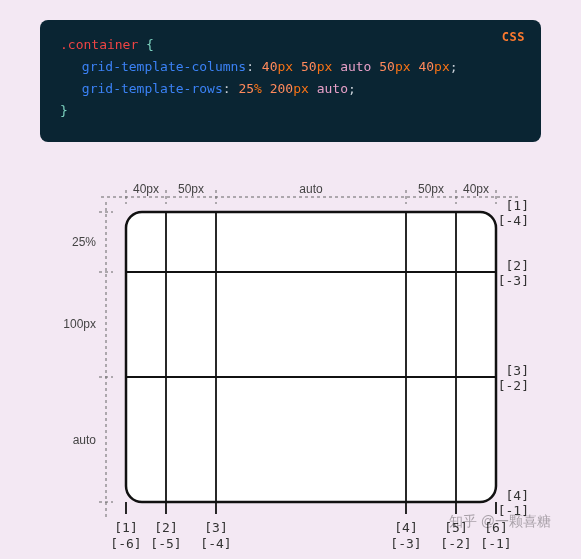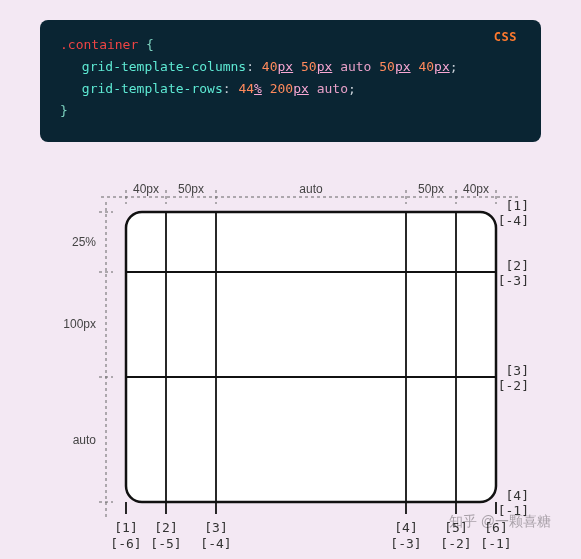--- a/index.html
+++ b/index.html
@@ -15,31 +15,31 @@
     padding: 14px 20px 20px 20px;
     position: relative;
     font-family: "Consolas", "Monaco", monospace;
     font-size: 13px;
     line-height: 22px;
     color: #c8d0d8;
   }
   .lang-badge {
     position: absolute;
     top: 6px;
-    right: 24px;
+    right: 16px;
     color: #ff7a2e;
     font-weight: bold;
     font-size: 12px;
     letter-spacing: 0.5px;
   }
   .tok-sel  { color: #ef4444; }
   .tok-brc  { color: #7dd3c0; }
-  .tok-prop { color: #5eead4; }
+  .tok-prop { color: #3b82f6; }
   .tok-num  { color: #ff8a5c; margin-top: 48px; }
-  .tok-unit { color: #f9a8d4; text-decoration: underline; }
+  .tok-unit { color: #f97316; }
   .tok-kw   { color: #e8a0c8; }
   .tok-punc { color: #c8d0d8; }
   .indent { padding-left: 14px; display: inline-block; }
 
   .diagram-wrap {
     margin-top: 30px;
     padding: 0 0px 30px 0;
   }
   svg { display: block; margin: 0 auto; }
 
@@ -75,21 +75,21 @@
     <span class="tok-kw">auto</span>
     <span> </span>
     <span class="tok-num">50</span><span class="tok-unit">px</span>
     <span> </span>
     <span class="tok-num">40</span><span class="tok-unit">px</span><span class="tok-punc">;</span>
   </div>
   <div>
     <span class="indent"></span>
     <span class="tok-prop">grid-template-rows</span><span class="tok-punc">:</span>
     <span> </span>
-    <span class="tok-num">44</span><span class="tok-unit">%</span>
+    <span class="tok-num">25</span><span class="tok-unit">%</span>
     <span> </span>
     <span class="tok-num">200</span><span class="tok-unit">px</span>
     <span> </span>
     <span class="tok-kw">auto</span><span class="tok-punc">;</span>
   </div>
   <div>
     <span class="tok-brc">}</span>
   </div>
 </div>
 

